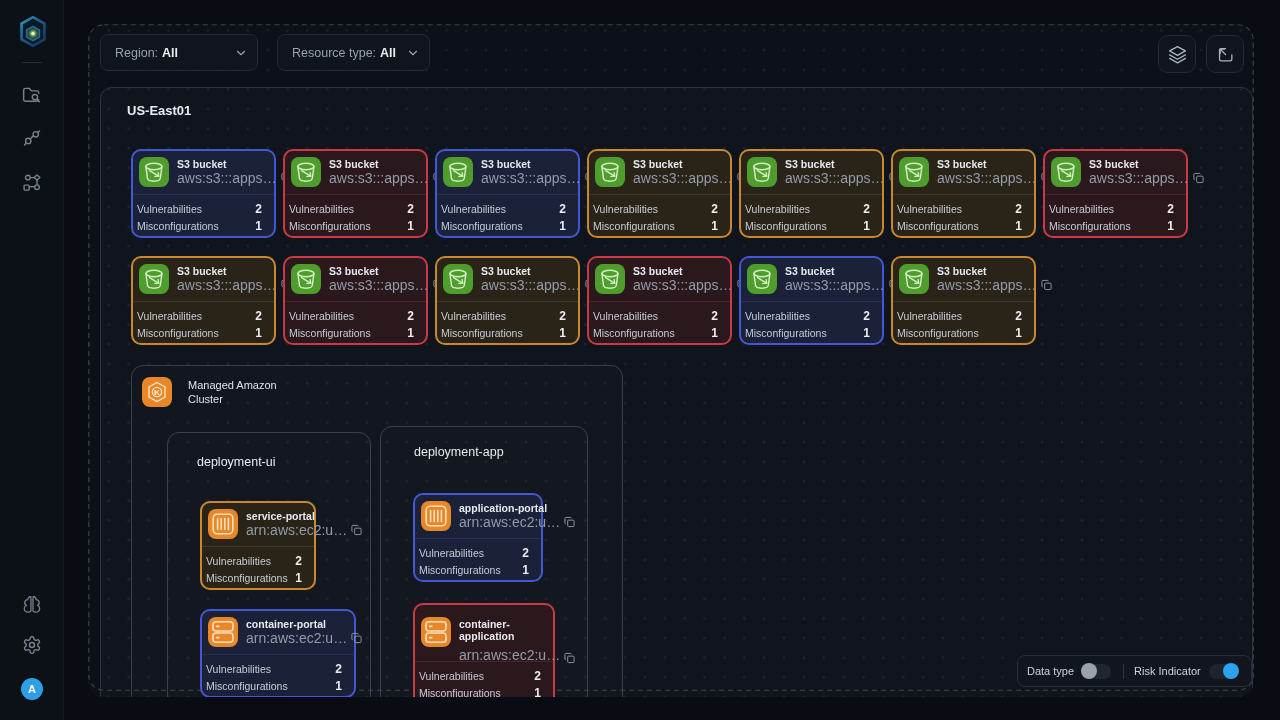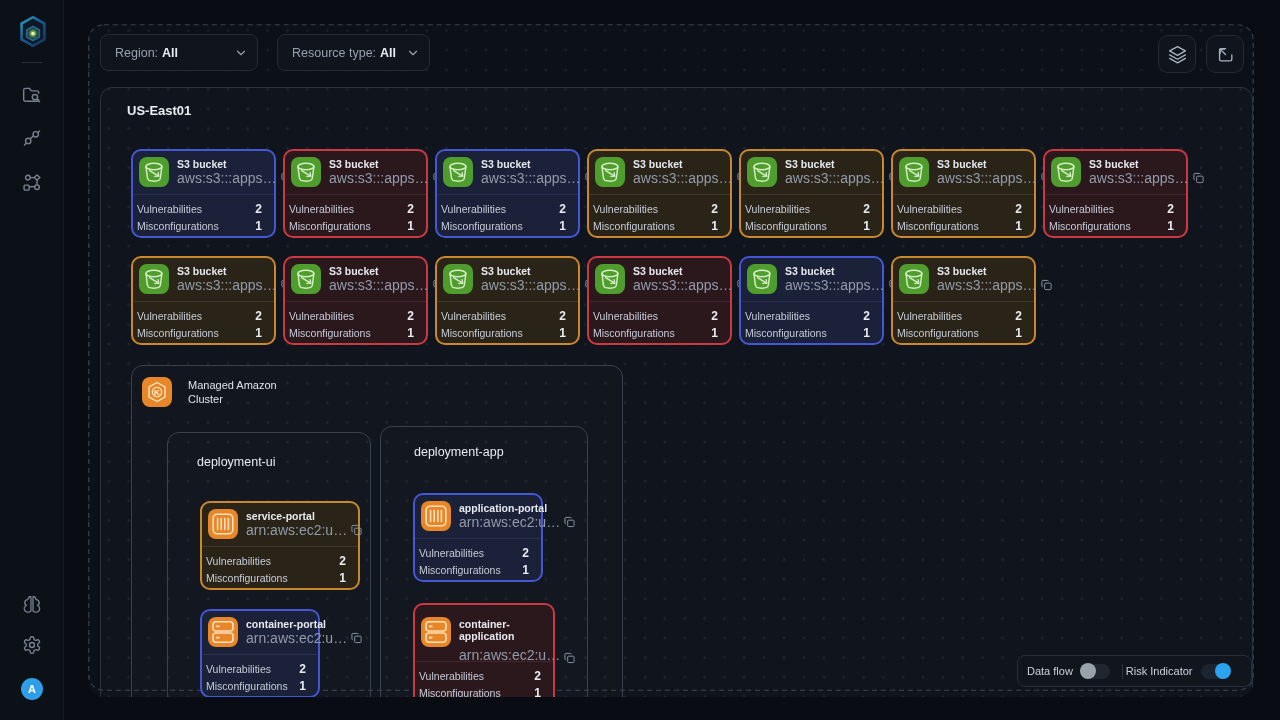--- a/index.html
+++ b/index.html
@@ -564,21 +564,21 @@
           <path d="M15 5.5 23 10 v10 L15 24.5 7 20 V10 Z" fill="none" stroke="#fbe3c4" stroke-width="1.4"></path>
           <circle cx="15" cy="15" r="4.6" fill="none" stroke="#fbe3c4" stroke-width="1.3"></circle>
           <text x="15" y="18.3" font-size="8" font-weight="bold" fill="#fdf2df" text-anchor="middle" font-family="Liberation Sans">K</text>
         </svg>
         <div class="mtext">Managed Amazon<br>Cluster</div>
       </div>
 
       <div class="spanel" style="left:35px;top:66px;width:204px;height:342px">
         <div class="stitle" style="left:29px;top:22px">deployment-ui</div>
         <div style="position:absolute;left:32px;top:68px">
-            <div class="card amber" style="width:160px">
+            <div class="card amber" style="width:116px">
 <div class="chead">
                 <svg width="30" height="30" viewBox="0 0 30 30">
                   <rect width="30" height="30" rx="8" fill="#e8872a"></rect>
                   <g fill="none" stroke="#fbe0bb" stroke-width="1.6" stroke-linecap="round">
                     <rect x="5.2" y="5.2" width="19.6" height="19.6" rx="4"></rect>
                     <path d="M9.6 9.5v11M13.2 9.5v11M16.8 9.5v11M20.4 9.5v11"></path>
                   </g>
                 </svg>
                 <div class="ctx">
                   <div class="ct">service-portal</div>
@@ -595,21 +595,21 @@
                   <b>2</b>
                 </div>
                 <div class="crow">
                   <span>Misconfigurations</span>
                   <b>1</b>
                 </div>
               </div>
 </div>
           </div>
 <div style="position:absolute;left:32px;top:176px">
-            <div class="card blue" style="width:120px">
+            <div class="card blue" style="width:156px">
 <div class="chead">
                 <svg width="30" height="30" viewBox="0 0 30 30">
                   <rect width="30" height="30" rx="8" fill="#e8872a"></rect>
                   <g fill="none" stroke="#fbe0bb" stroke-width="1.6" stroke-linecap="round">
                     <rect x="5" y="4.8" width="20" height="9.2" rx="3"></rect>
                     <rect x="5" y="16" width="20" height="9.2" rx="3"></rect>
                     <path d="M8.6 9.4h2.3M8.6 20.6h2.3"></path>
                   </g>
                 </svg>
                 <div class="ctx">
@@ -697,23 +697,23 @@
                   <b>1</b>
                 </div>
               </div>
 </div>
           </div>
       </div>
     </div>
   </div>
 
   <div class="tbar">
-    <span class="tlabel" style="margin-left:9px;font-size:11px">Data flow</span>
+    <span class="tlabel" style="margin-left:9px;font-size:11px">Data type</span>
     <span class="track" style="margin-left:8px;background:#20262f">
         <span class="knob" style="left:-1px;background:#9aa2ac"></span>
       </span>
     <span class="vdiv" style="margin-left:12px"></span>
-    <span class="tlabel" style="margin-left:3px;font-size:11px">Risk Indicator</span>
+    <span class="tlabel" style="margin-left:10px;font-size:11px">Risk Indicator</span>
     <span class="track" style="margin-left:8px;background:#1c2430">
         <span class="knob" style="right:-1px;background:#2ba3ef"></span>
       </span>
   </div>
 </div>
 
 </body></html>

